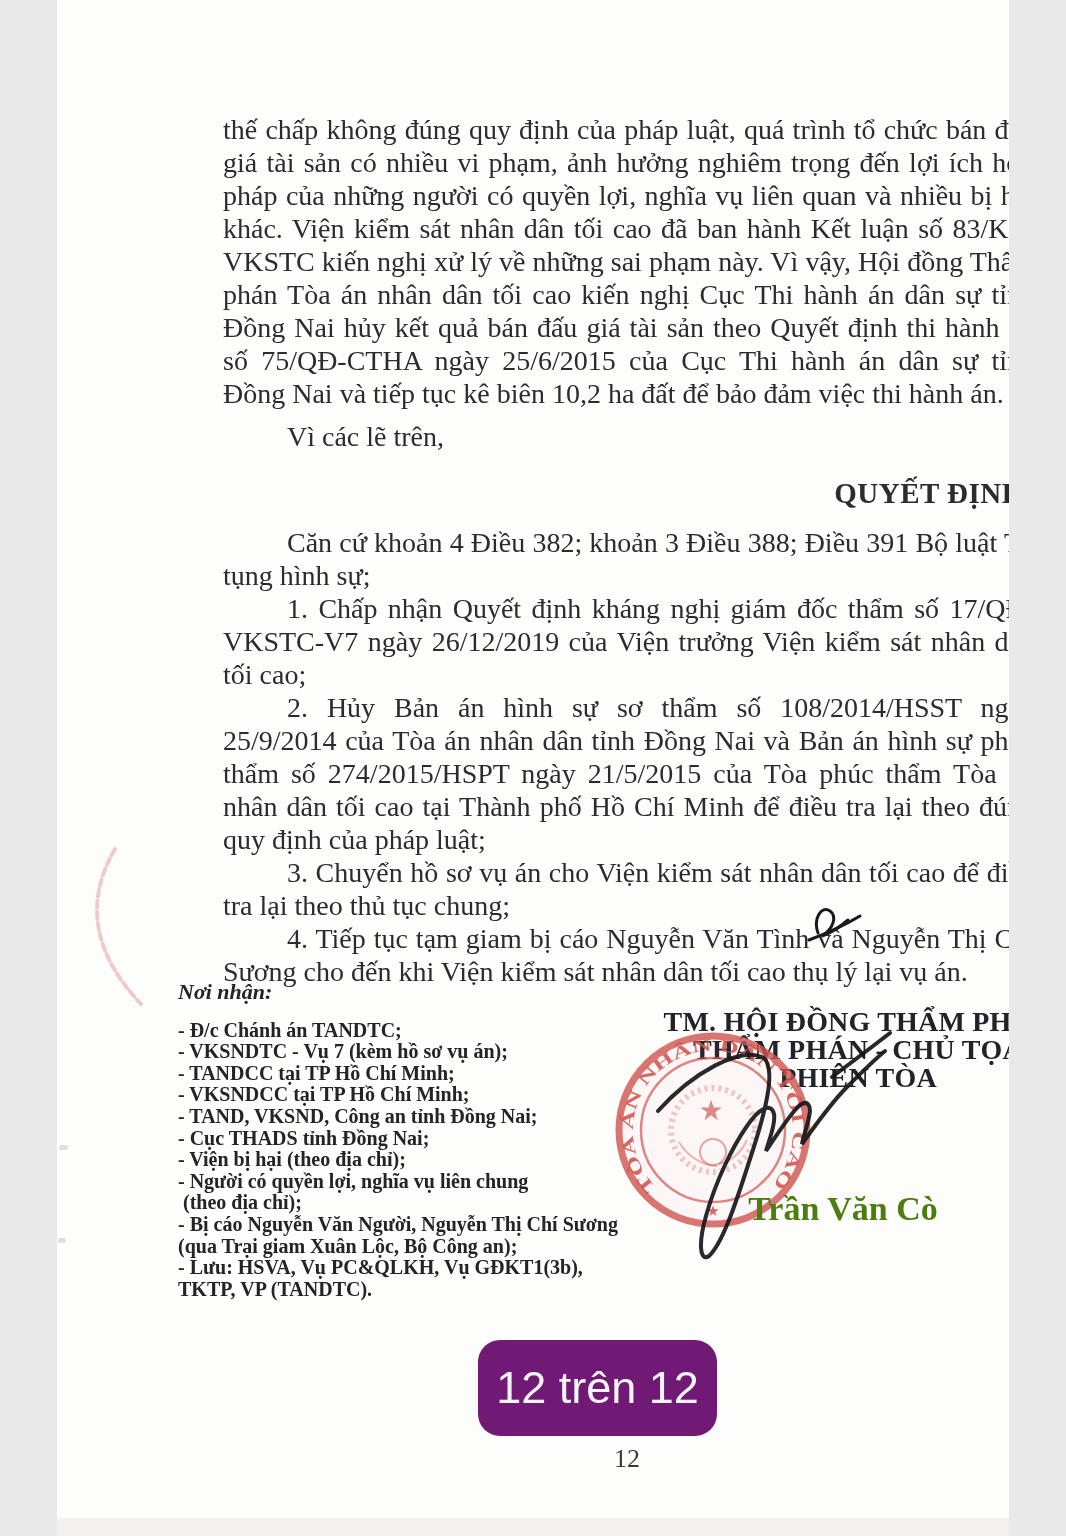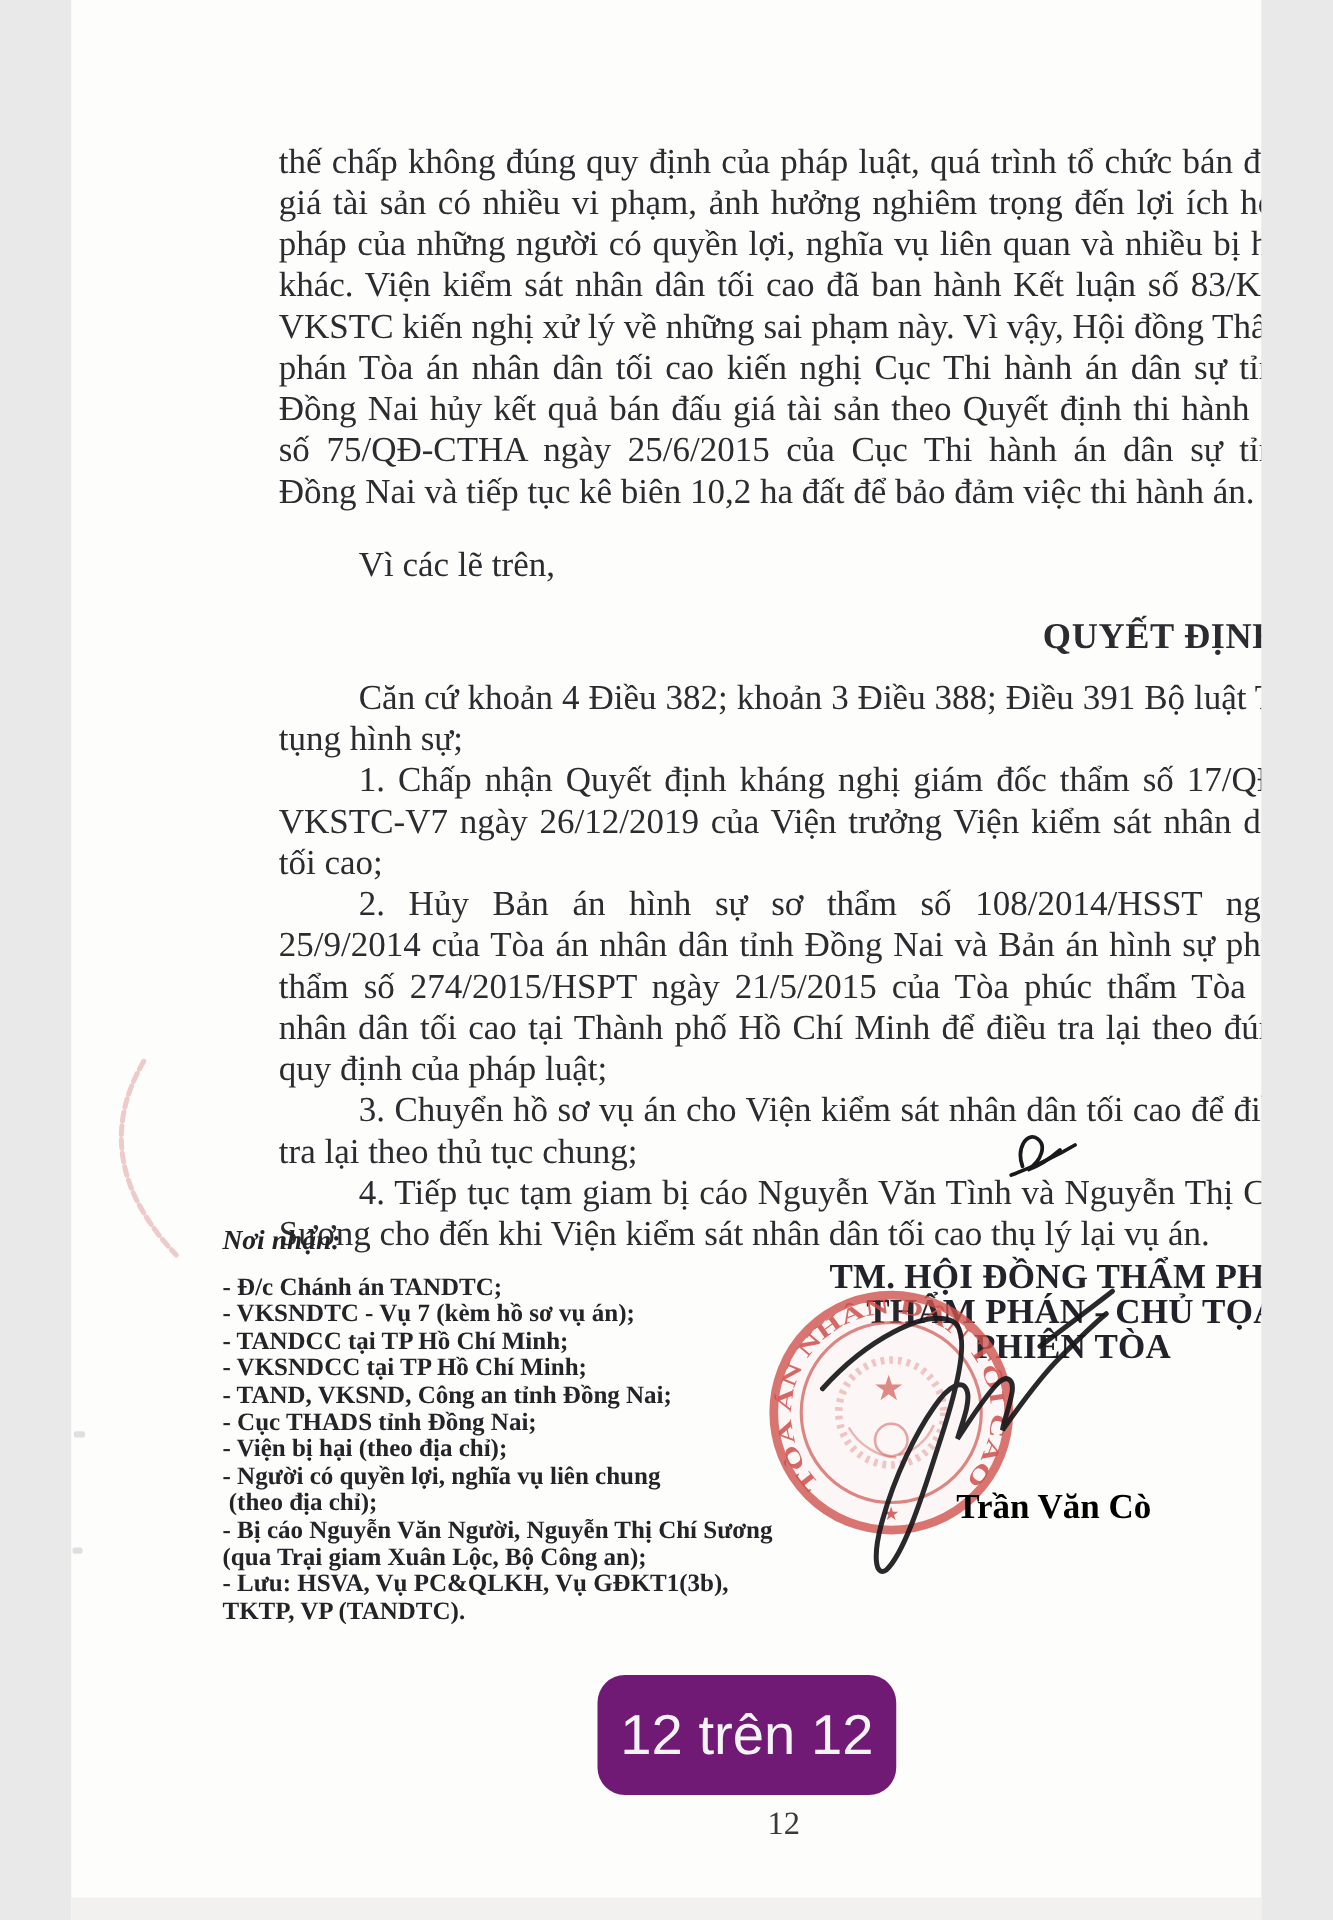--- a/index.html
+++ b/index.html
@@ -19,21 +19,21 @@
     position: absolute;
     left: 166px;
     top: 113px;
     width: 812px;
     font-size: 28px;
     line-height: 33px;
     text-align: justify;
   }
   .text-col p { margin: 0; }
   p.cont { margin: 0; }
-  p.lead { margin-top: 26px; text-indent: 64px; text-align: left; }
+  p.lead { margin-top: 10px; text-indent: 64px; text-align: left; }
   .heading {
     margin-top: 24px;
     text-align: right;
     font-weight: bold;
     font-size: 29px;
     letter-spacing: 0.5px;
   }
   p.basis { margin-top: 16px; text-indent: 64px; }
   p.item { text-indent: 64px; }
 
@@ -69,22 +69,22 @@
     letter-spacing: 0.2px;
     margin-top: 30px;
   }
   .signer-name {
     position: absolute;
     left: 686px;
     top: 1190px;
     width: 200px;
     text-align: center;
     font-weight: bold;
-    font-size: 28px;
-    color: #000000;
+    font-size: 34px;
+    color: #4d7c0f;
   }
 
   .seal-svg { position: absolute; left: 540px; top: 1000px; width: 340px; height: 270px; }
   .flourish-svg { position: absolute; left: 744px; top: 896px; width: 64px; height: 50px; }
   .bleed-svg { position: absolute; left: 18px; top: 838px; width: 84px; height: 176px; }
 
   
   .pill {
     position: absolute;
     left: 421px;

